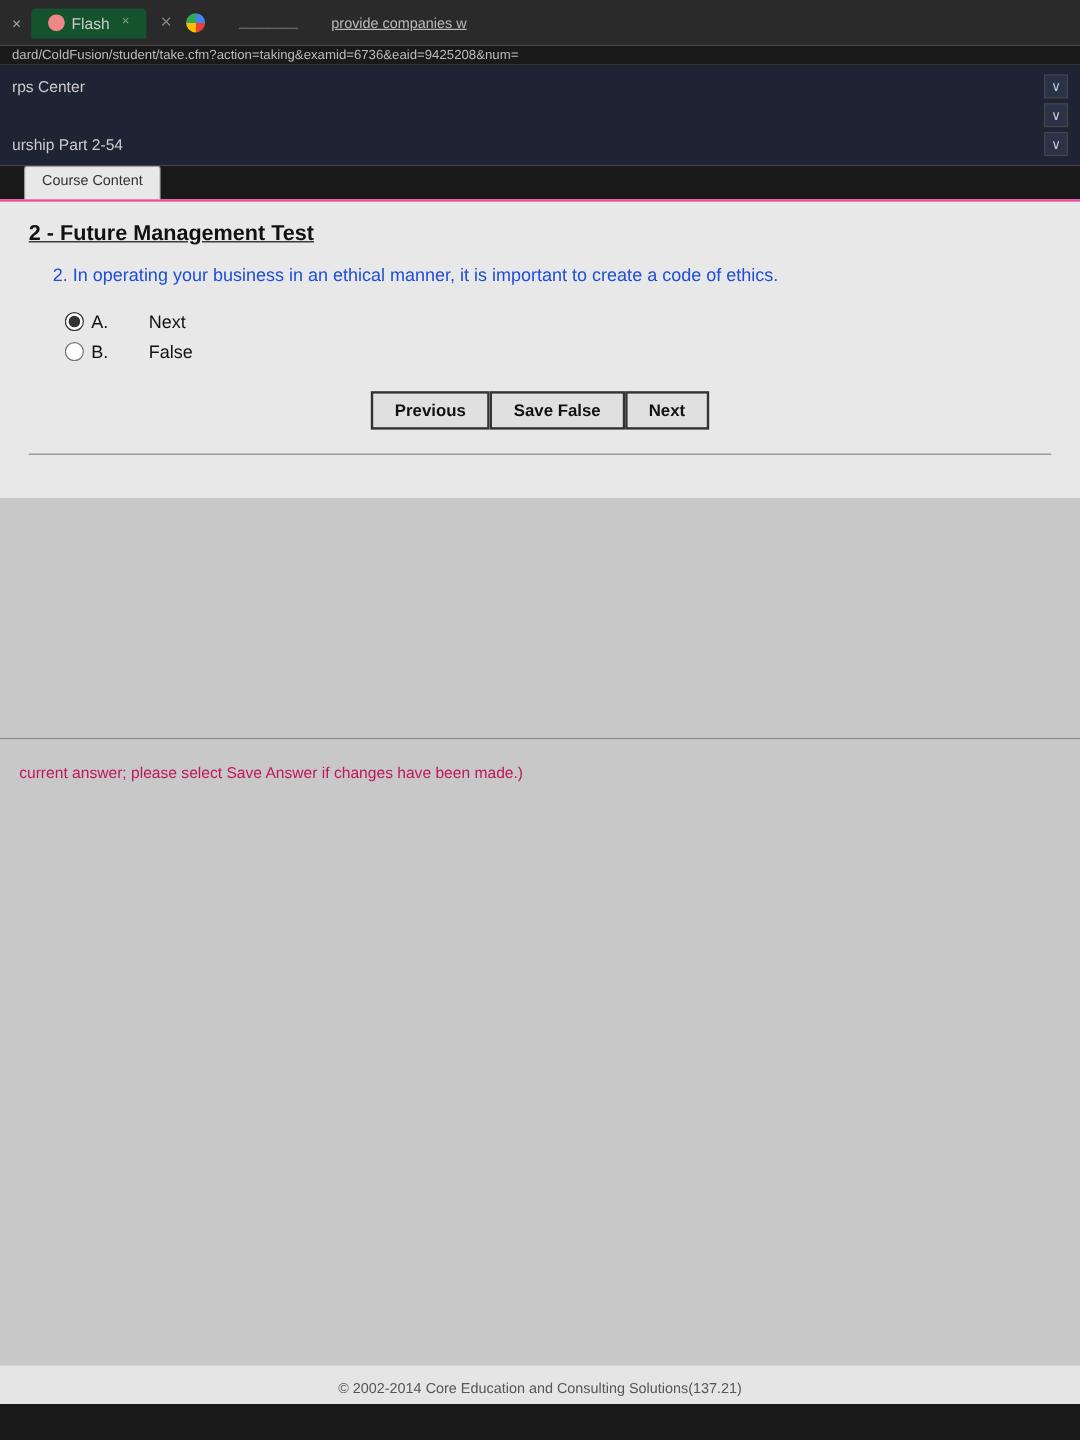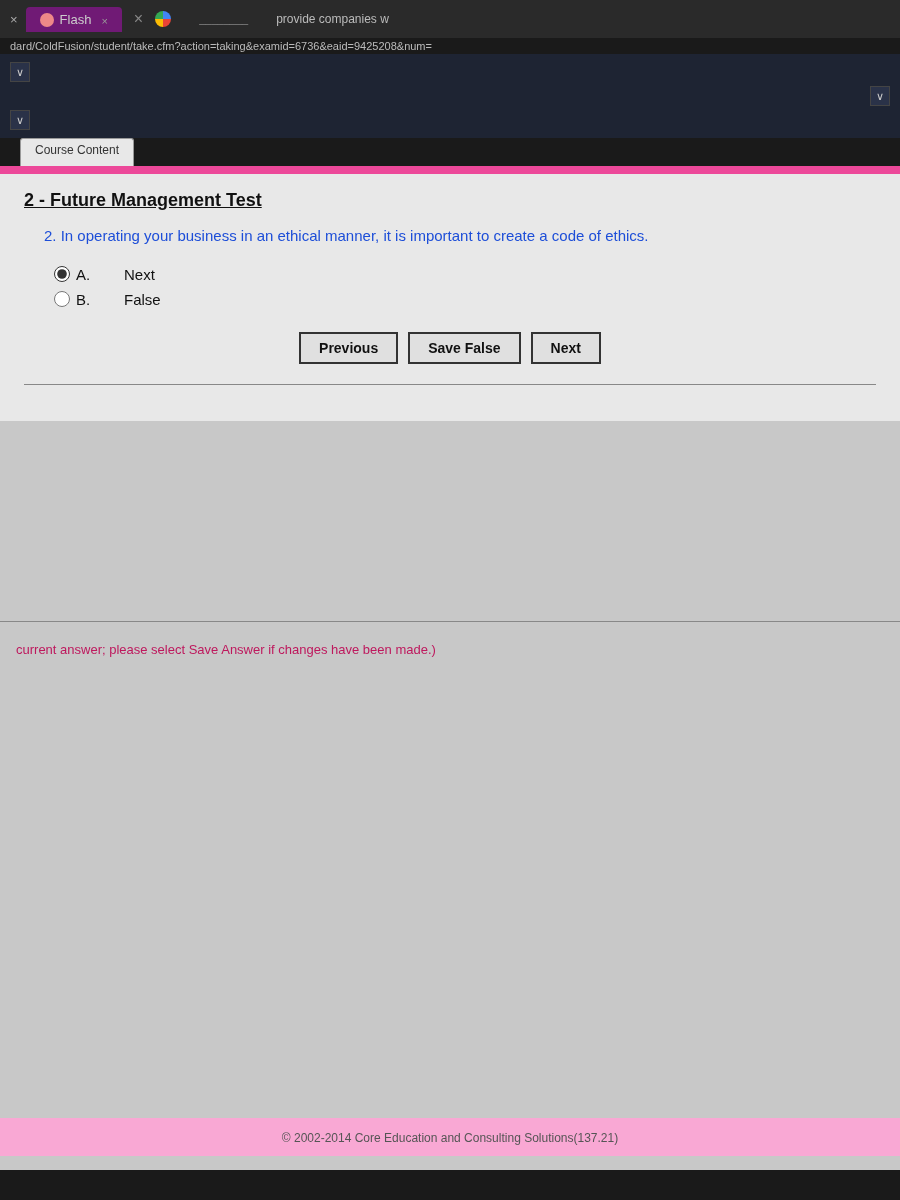--- a/index.html
+++ b/index.html
@@ -20,27 +20,27 @@
       align-items: center;
       padding: 0 10px;
       gap: 8px;
     }
     .tab-close {
       color: #aaa;
       font-size: 13px;
       cursor: pointer;
     }
     .tab-item {
-      background: #701a75;
+      background: #14532d;
       color: #ccc;
       padding: 5px 14px;
       border-radius: 4px 4px 0 0;
       font-size: 13px;
       display: flex;
-      align-items: flex-end;
+      align-items: flex-start;
       gap: 6px;
     }
     .tab-icon {
       width: 14px;
       height: 14px;
       border-radius: 50%;
       background: #e88;
       display: inline-block;
     }
     .tab-x {
@@ -56,20 +56,21 @@
     .google-icon {
       width: 16px;
       height: 16px;
       border-radius: 50%;
       background: conic-gradient(#4285f4 0deg 90deg, #ea4335 90deg 180deg, #fbbc04 180deg 270deg, #34a853 270deg 360deg);
       display: inline-block;
     }
     .tab-search-text {
       color: #bbb;
       font-size: 12px;
+      text-decoration: underline;
     }
 
     
     .address-bar {
       background: #1a1a1a;
       height: 16px;
       display: flex;
       align-items: center;
       padding: 0 10px;
       font-size: 11px;
@@ -120,21 +121,21 @@
       padding: 4px 14px;
       border-radius: 3px 3px 0 0;
       border: 1px solid #999;
       border-bottom: none;
     }
 
     
     .main-content {
       background: #e8e8e8;
       padding: 16px 24px;
-      border-top: 8px solid #ec4899;
+      border-top: 2px solid #ec4899;
     }
 
     .exam-title {
       font-size: 18px;
       font-weight: bold;
       color: #111;
       margin-bottom: 14px;
       text-decoration: underline;
     }
 
@@ -176,21 +177,21 @@
       width: 16px;
       height: 16px;
       cursor: pointer;
       accent-color: #333;
     }
 
     
     .buttons-row {
       display: flex;
       align-items: center;
-      gap: 10px;
+      gap: 0;
       justify-content: center;
       margin-bottom: 20px;
     }
 
     .action-btn {
       background: #e0e0e0;
       border: 2px solid #333;
       color: #111;
       font-size: 14px;
       font-weight: bold;
@@ -252,31 +253,33 @@
   <span style="color:#888;font-size:11px;margin:0 20px;">________</span>
   <span class="tab-search-text">provide companies w</span>
 </div>
 
 <div class="address-bar">
   <span>dard/ColdFusion/student/take.cfm?action=taking&amp;examid=6736&amp;eaid=9425208&amp;num=</span>
 </div>
 
 <div class="nav-panel">
   <div class="nav-row">
+    <span class="nav-label">rps Center</span>
     <div class="nav-dropdown">
       <span>∨</span>
     </div>
   </div>
   <div class="nav-row">
     <span class="nav-label"></span>
     <div class="nav-dropdown">
       <span>∨</span>
     </div>
   </div>
   <div class="nav-row">
+    <span class="nav-label">urship Part 2-54</span>
     <div class="nav-dropdown">
       <span>∨</span>
     </div>
   </div>
 </div>
 
 <div class="tab-row">
   <div class="content-tab">
     <span>Course Content</span>
   </div>
@@ -318,18 +321,18 @@
 
 <div class="gray-area">
 </div>
 
 <div style="height:1px;background:#888;margin:0;"></div>
 
 <div style="background:#c8c8c8;padding:20px 16px 10px 16px;min-height:120px;">
   <div class="status-text" style="margin-top:0;">current answer; please select Save Answer if changes have been made.)</div>
 </div>
 
-<div style="background:#f9a8d4;text-align:center;padding:10px;position:absolute;bottom:44px;width:100%;">
+<div style="background:#e5e5e5;text-align:center;padding:10px;position:absolute;bottom:24px;width:100%;">
   <span class="footer-text">© 2002-2014 Core Education and Consulting Solutions(137.21)</span>
 </div>
 
 <div class="taskbar">
 </div>
 
 </body></html>

